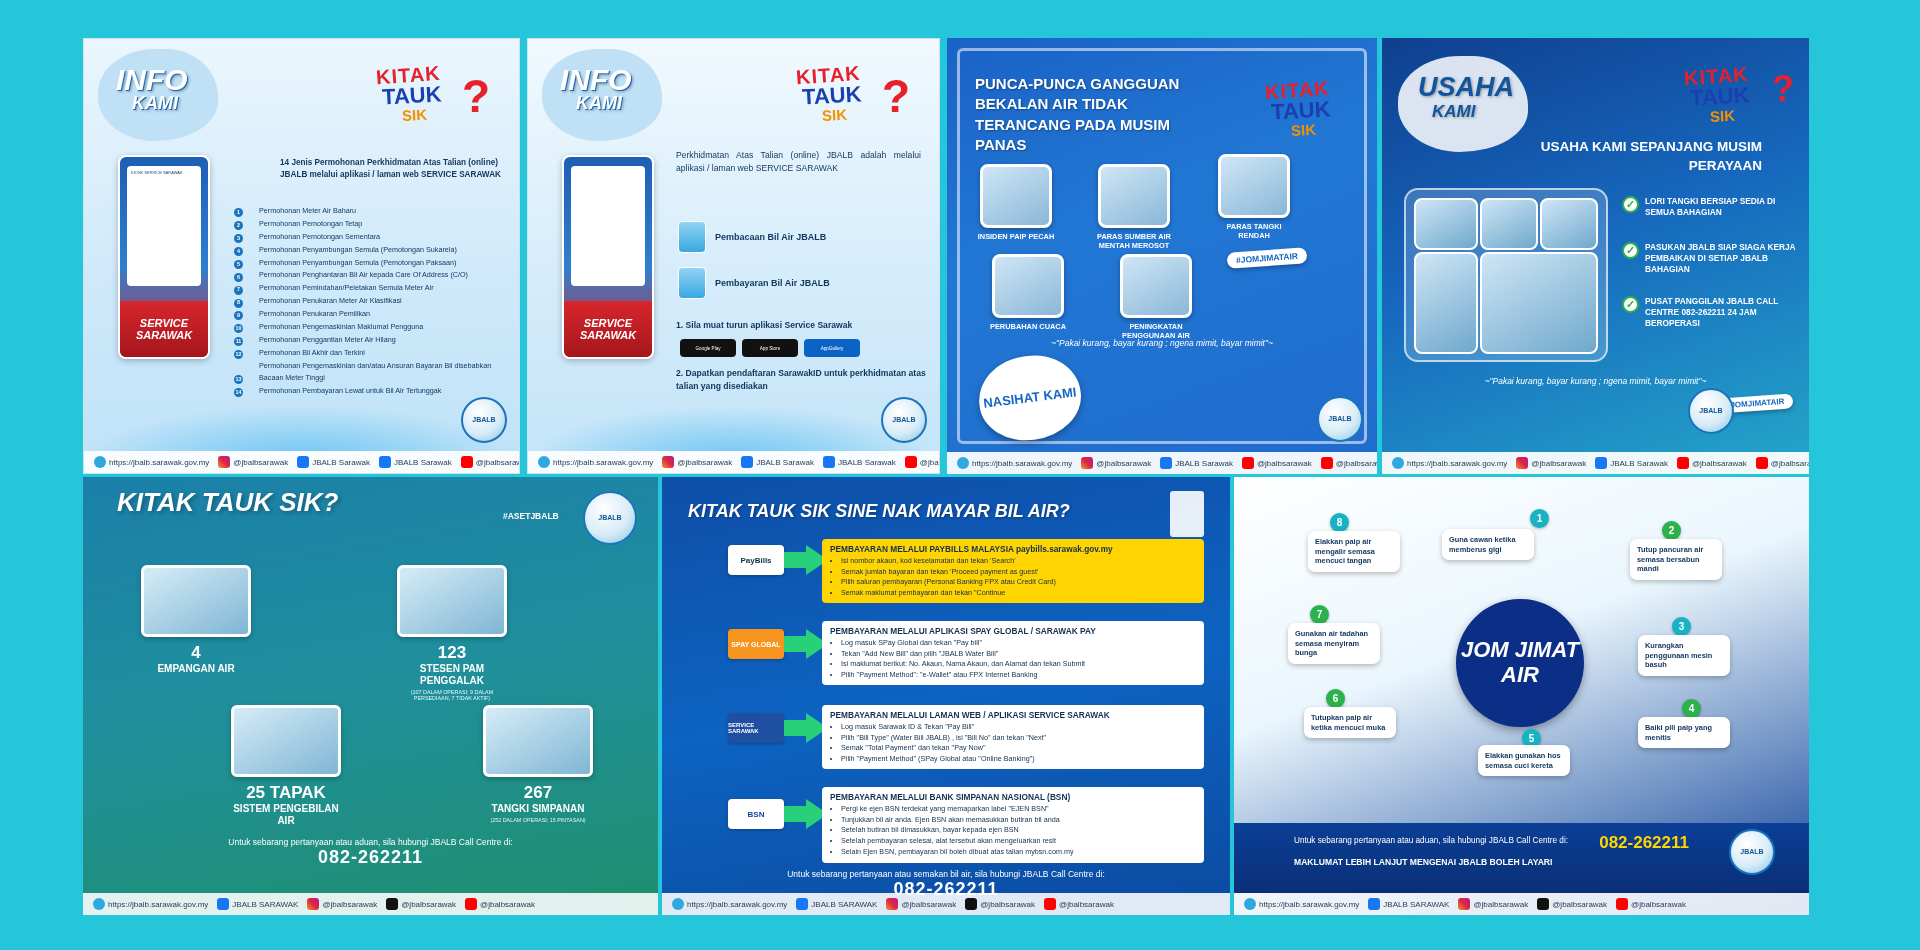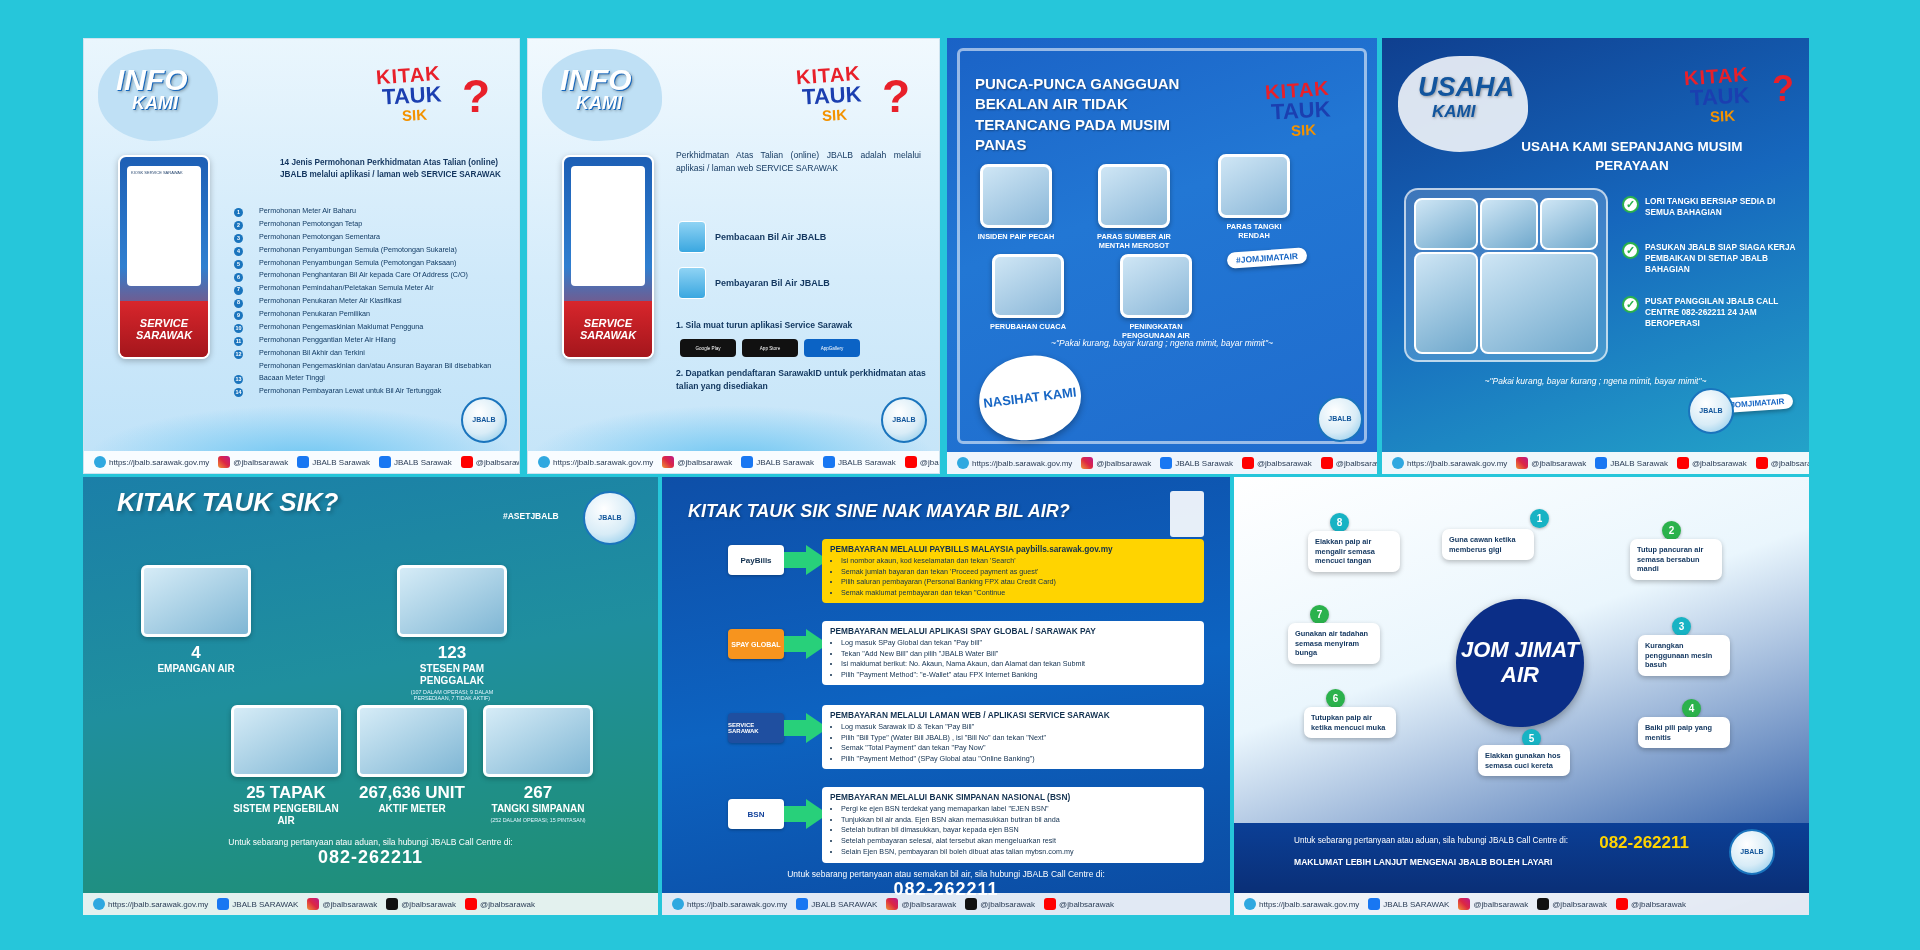--- a/index.html
+++ b/index.html
@@ -92,21 +92,21 @@
   .tagline{position:absolute;color:#fff;font-size:8.5px;font-style:italic;text-align:center;width:100%;}
   .hashtag{position:absolute;background:#fff;color:#1766c4;font-size:8.5px;font-weight:bold;
            border-radius:12px;padding:3px 9px;transform:rotate(-4deg);box-shadow:0 2px 4px rgba(0,0,0,.3);}
   .nasihat{position:absolute;width:96px;height:78px;background:#fff;border-radius:50% 48% 52% 50%/52% 50% 50% 48%;
            border:3px solid #ffffff;display:flex;align-items:center;justify-content:center;
            color:#1766c4;font-weight:bold;font-size:13px;text-align:center;line-height:1.1;
            box-shadow:0 3px 7px rgba(0,0,0,.3);transform:rotate(-7deg);}
   
   .usaha{position:absolute;color:#fff;font-weight:bold;font-style:italic;text-shadow:1px 1px 3px rgba(0,0,0,.35);}
   .p4card{position:absolute;border-radius:14px;background:rgba(255,255,255,.18);border:2px solid rgba(255,255,255,.65);}
-  .p4title{position:absolute;color:#ffffff;font-weight:bold;font-size:13.5px;line-height:1.4;text-align:center;width:260px;}
+  .p4title{position:absolute;color:#ffffff;font-weight:bold;font-size:13.5px;line-height:1.4;text-align:right;width:260px;}
   .chk{position:absolute;display:flex;gap:6px;align-items:flex-start;}
   .chkmark{flex:0 0 auto;width:17px;height:17px;border-radius:50%;background:#ffffff;border:2px solid #2bb24c;
            color:#2bb24c;font-size:11px;font-weight:bold;display:flex;align-items:center;justify-content:center;box-sizing:border-box;}
   .chktxt{color:#fff;font-size:8.3px;font-weight:bold;line-height:1.35;}
   .ph4{position:absolute;border-radius:8px;border:2px solid #fff;background:linear-gradient(150deg,#cfe6f5,#6fa8cc);}
   
   .p5head{position:absolute;color:#fff;font-weight:bold;font-size:26px;font-style:italic;text-shadow:2px 2px 4px rgba(0,0,0,.3);}
   .statcard{position:absolute;text-align:center;}
   .statcard .pic{width:100%;height:72px;border-radius:6px;border:3px solid #fff;box-sizing:border-box;
                  background:linear-gradient(150deg,#d6ecf7,#7fb6d4);box-shadow:0 2px 5px rgba(0,0,0,.25);}
@@ -476,25 +476,20 @@
     <div class="val">123</div>
     <div class="lbl">STESEN PAM PENGGALAK</div>
     <div class="sub">(107 DALAM OPERASI; 9 DALAM PERSEDIAAN, 7 TIDAK AKTIF)</div>
   </div>
 
   <div class="statcard" style="left:148px;top:228px;width:110px;">
     <div class="pic"></div>
     <div class="val">25 TAPAK</div>
     <div class="lbl">SISTEM PENGEBILAN AIR</div>
   </div>
-  <div class="statcard" style="left:274px;top:228px;width:110px;">
-    <div class="pic"></div>
-    <div class="val">267,636 UNIT</div>
-    <div class="lbl">AKTIF METER</div>
-  </div>
   <div class="statcard" style="left:400px;top:228px;width:110px;">
     <div class="pic"></div>
     <div class="val">267</div>
     <div class="lbl">TANGKI SIMPANAN</div>
     <div class="sub">(252 DALAM OPERASI; 15 PINTASAN)</div>
   </div>
 
   <div class="p5contact" style="top:360px;">
     <div class="t">Untuk sebarang pertanyaan atau aduan, sila hubungi JBALB Call Centre di:</div>
     <div class="n">082-262211</div>

